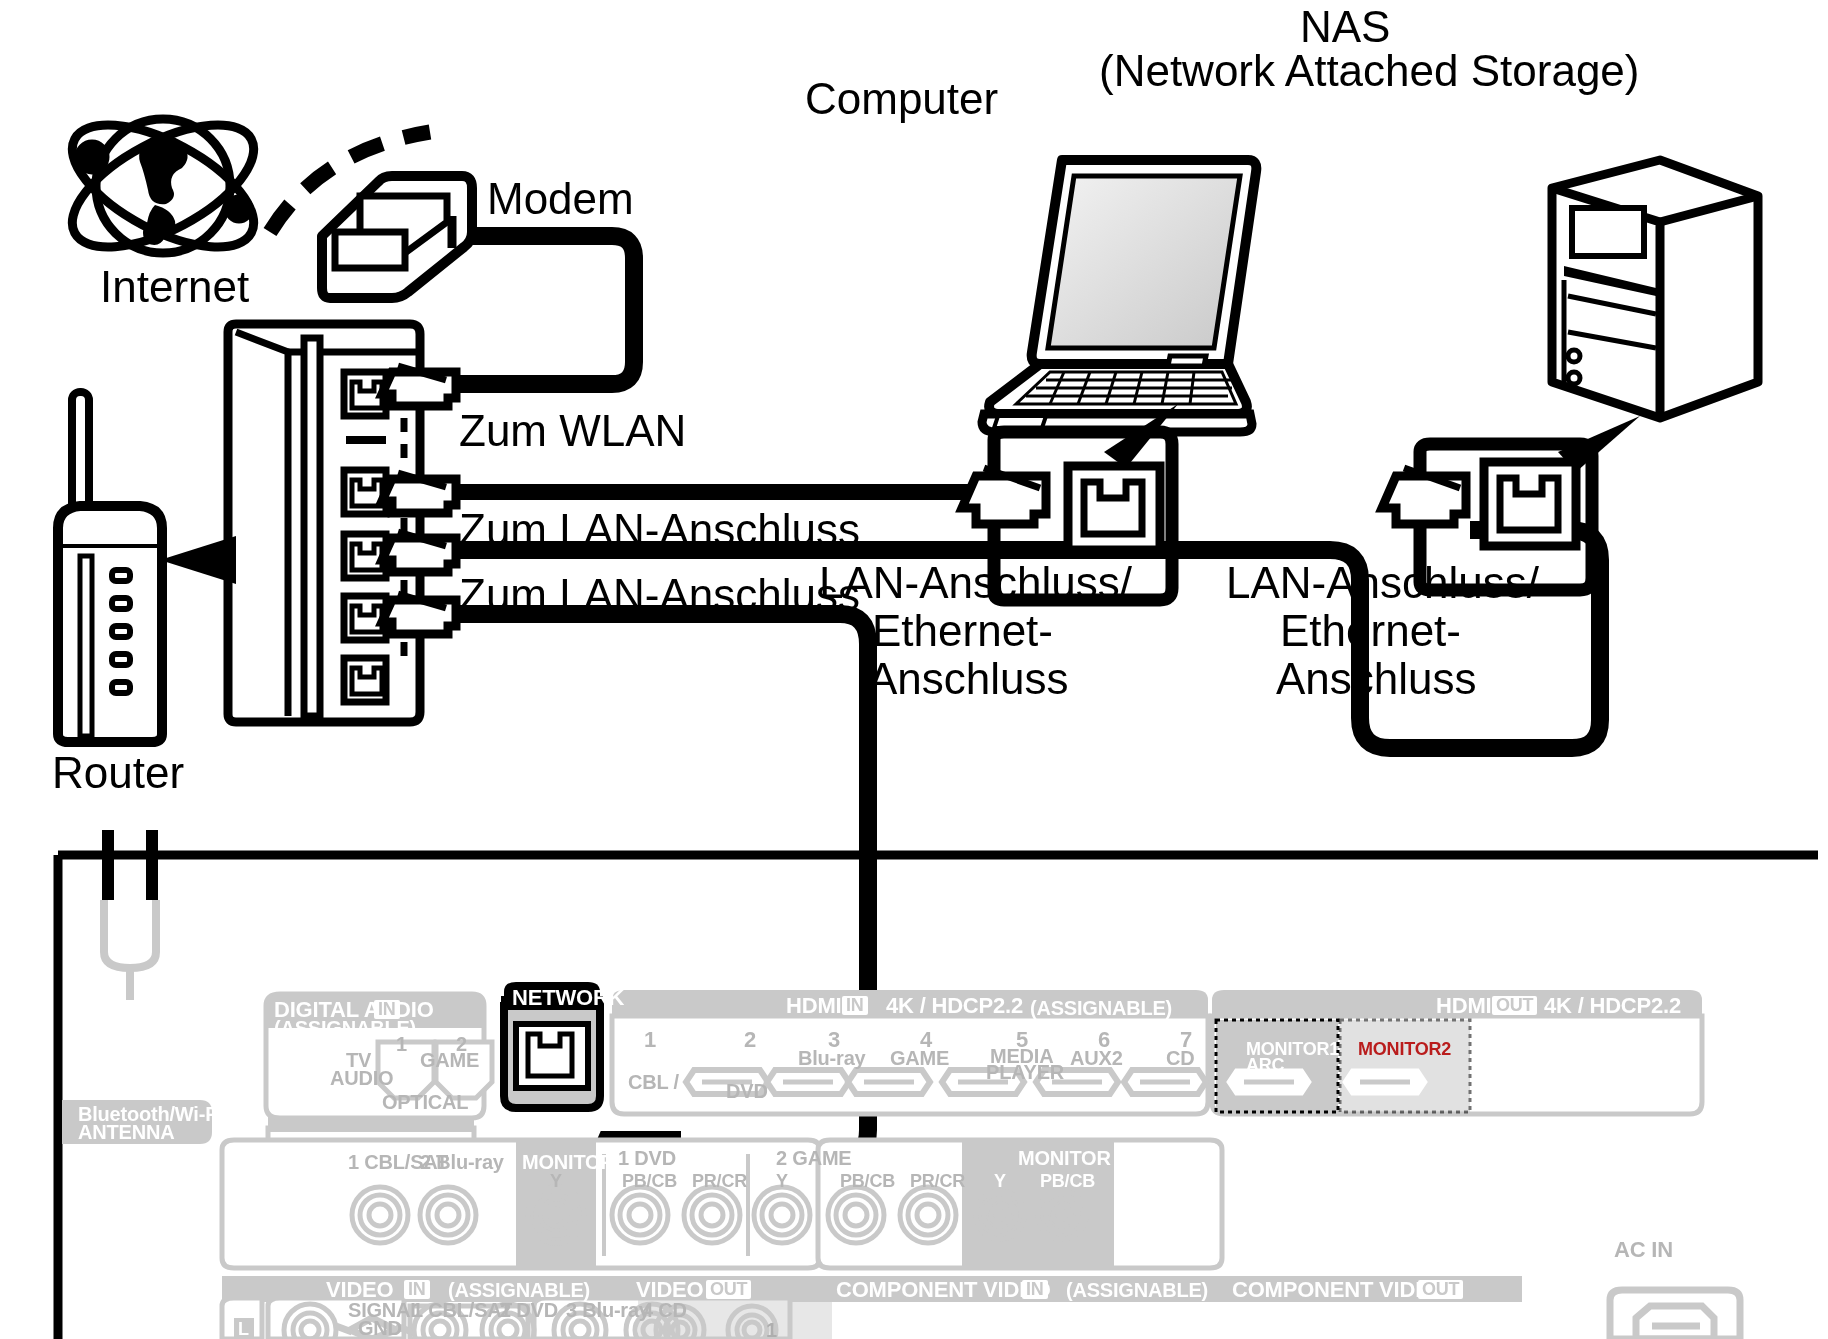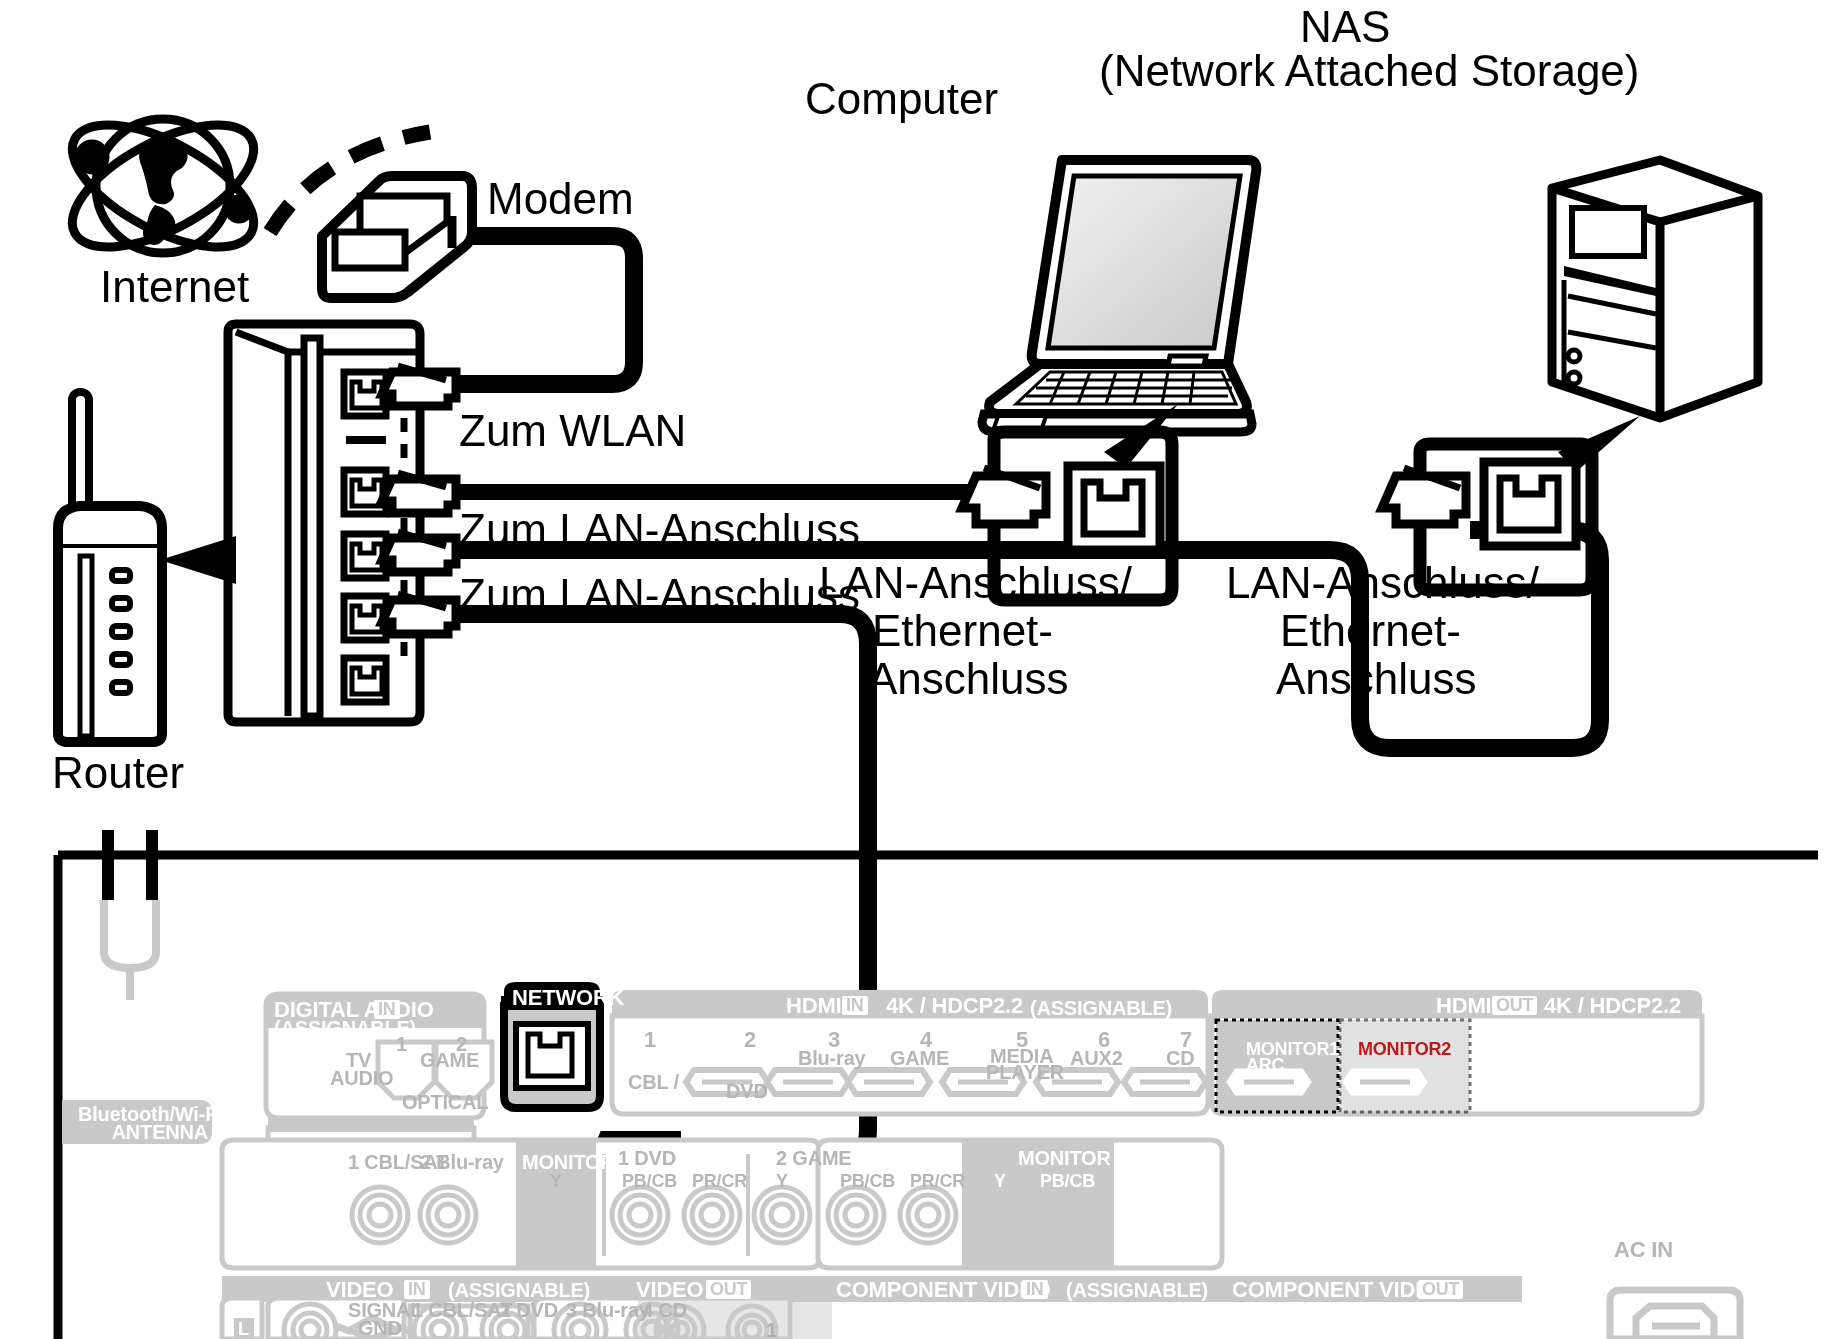--- a/index.html
+++ b/index.html
@@ -410,31 +410,31 @@
     </g>
 
     <g fill="none" stroke="#c9c9c9" stroke-width="7">
       <path d="M1610 1300 Q1610 1290 1622 1290 L1728 1290 Q1740 1290 1740 1300 L1740 1339 L1610 1339 Z"></path>
       <path d="M1636 1318 L1650 1306 L1702 1306 L1714 1318 L1714 1339 L1636 1339 Z"></path>
       <path d="M1652 1326 L1700 1326"></path>
     </g>
   </svg>
 
   <div class="pnl-txt pnl-w t12" style="left:78px;top:1104px;width:130px;text-align:center;">Bluetooth/Wi-Fi</div>
-  <div class="pnl-txt pnl-w t12" style="left:78px;top:1122px;width:130px;text-align:right;">ANTENNA</div>
+  <div class="pnl-txt pnl-w t12" style="left:78px;top:1122px;width:130px;text-align:left;">ANTENNA</div>
 
   <div class="pnl-txt pnl-w t13" style="left:274px;top:998px;">DIGITAL AUDIO</div>
   <div class="pnl-txt t11" style="left:374px;top:1000px;background:#fff;color:#c9c9c9;padding:0 4px;border-radius:2px;">IN</div>
   <div class="pnl-txt pnl-w t12" style="left:274px;top:1018px;">(ASSIGNABLE)</div>
   <div class="pnl-txt t12" style="left:396px;top:1034px;">1</div>
   <div class="pnl-txt t12" style="left:346px;top:1050px;">TV</div>
   <div class="pnl-txt t12" style="left:330px;top:1068px;">AUDIO</div>
   <div class="pnl-txt t12" style="left:456px;top:1034px;">2</div>
   <div class="pnl-txt t12" style="left:420px;top:1050px;">GAME</div>
-  <div class="pnl-txt t12" style="left:382px;top:1092px;margin-left:20px;">OPTICAL</div>
+  <div class="pnl-txt t12" style="left:382px;top:1092px;">OPTICAL</div>
 
   <div class="pnl-txt pnl-w t13" style="left:512px;top:986px;">NETWORK</div>
 
   <div class="pnl-txt pnl-w t13" style="left:786px;top:994px;">HDMI</div>
   <div class="pnl-txt t11" style="left:842px;top:996px;background:#fff;color:#c9c9c9;padding:0 4px;border-radius:2px;">IN</div>
   <div class="pnl-txt pnl-w t13" style="left:886px;top:994px;">4K / HDCP2.2</div>
   <div class="pnl-txt pnl-w t12" style="left:1030px;top:998px;">(ASSIGNABLE)</div>
 
   <div class="pnl-txt t13" style="left:644px;top:1028px;">1</div>
   <div class="pnl-txt t12" style="left:628px;top:1048px;margin-top:24px;">CBL /</div>

